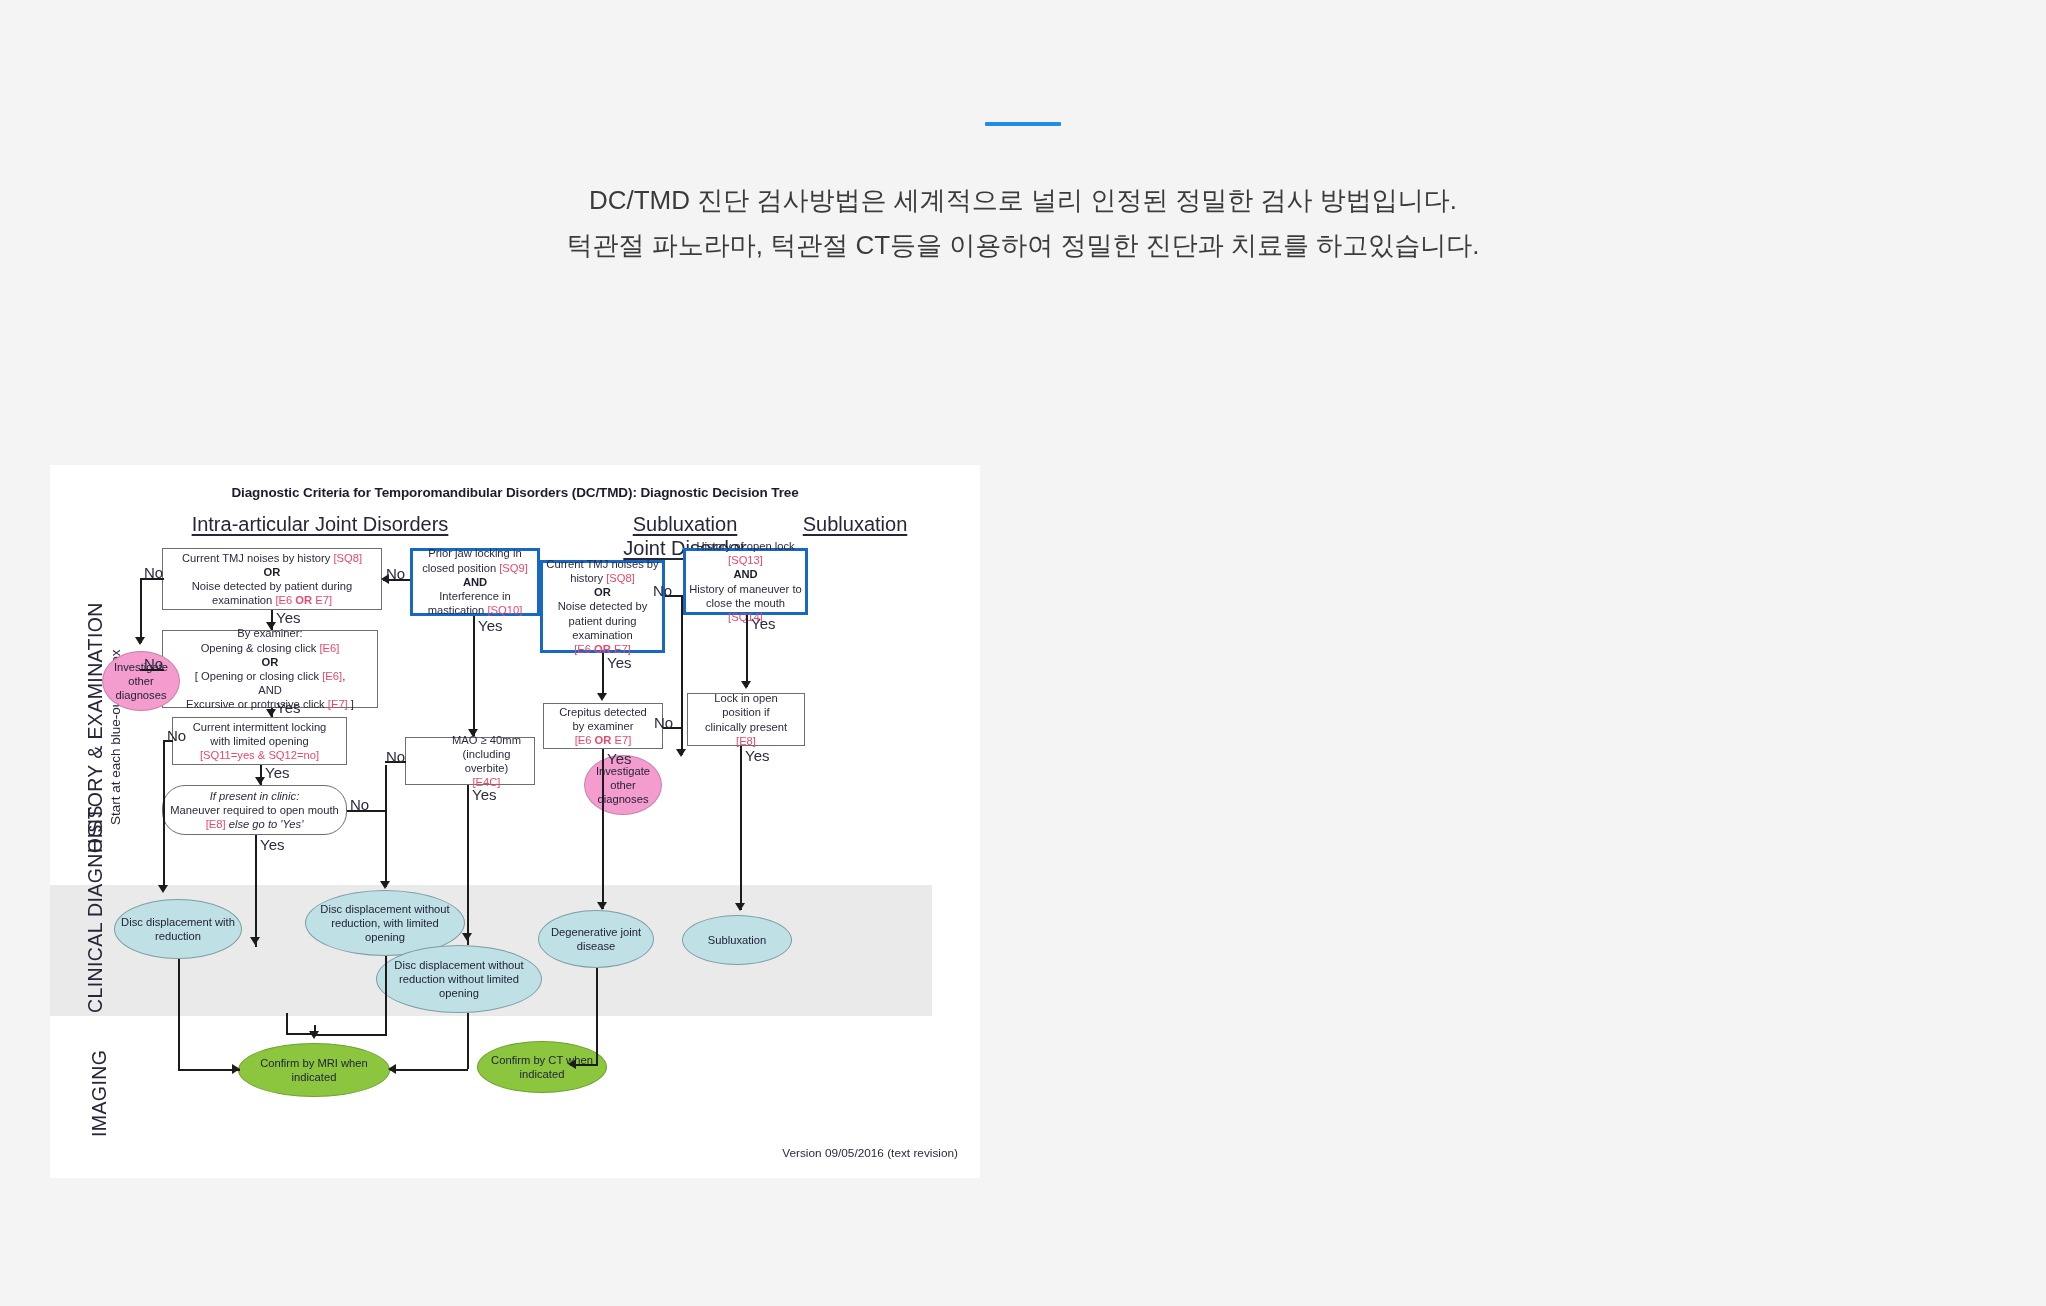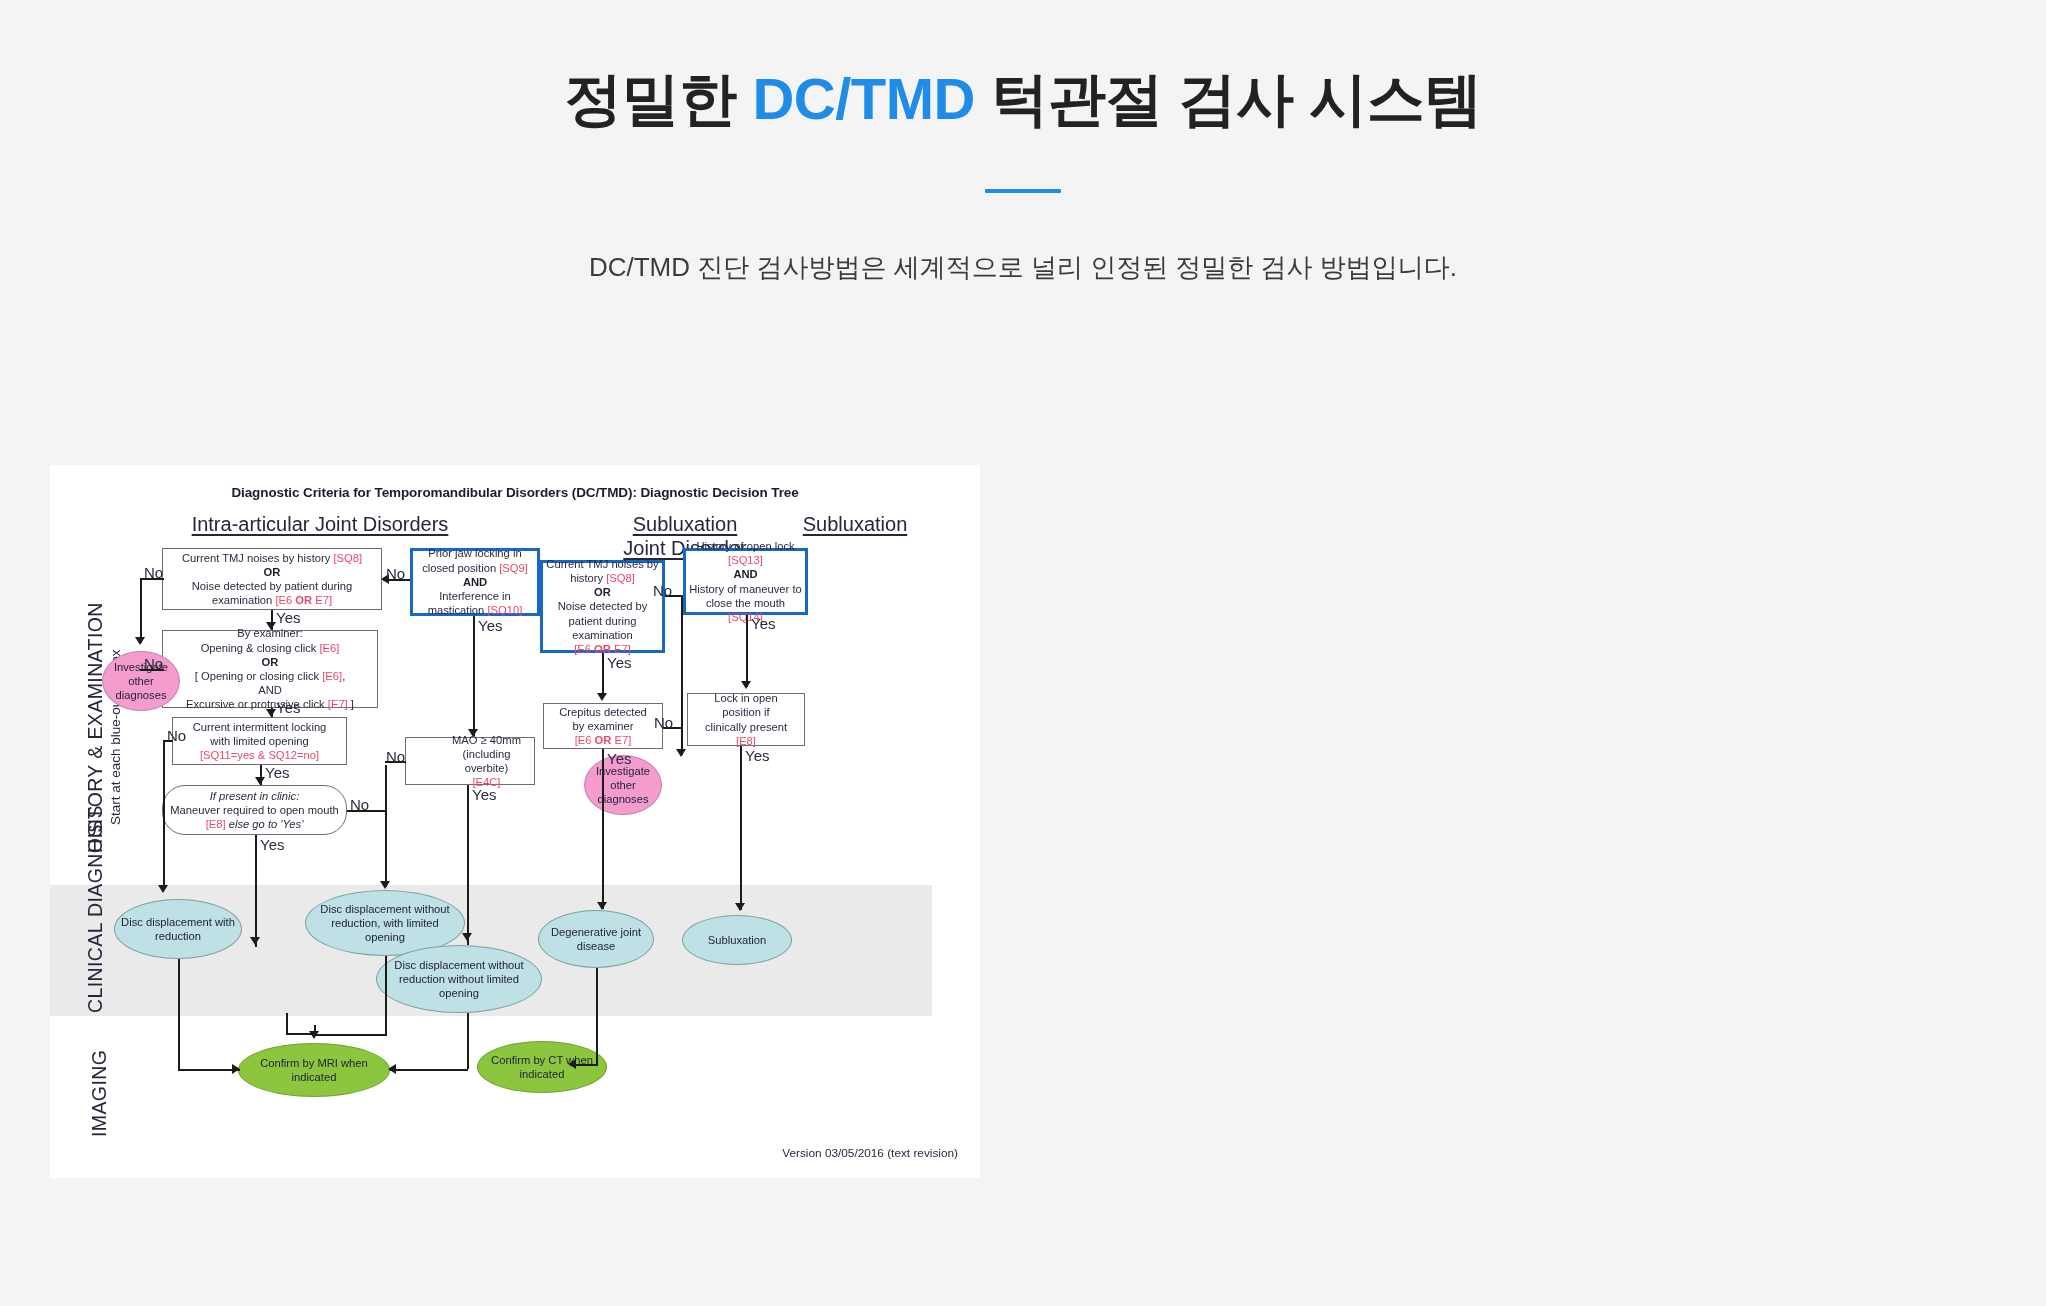--- a/index.html
+++ b/index.html
@@ -111,26 +111,24 @@
     font-size: 11.8px; color: #2a2a40;
   }
 
   
   .ph-bg { position: absolute; inset: 0; background: linear-gradient(160deg,#a8ab95 0%,#9a9d86 45%,#8d907b 100%); }
 </style>
 </head>
 <body>
 
 <div class="page-header">
-  <h1 class="page-title">
-    <span>정밀한 </span><span class="accent">DC/TMD</span><span> 턱관절 검사 시스템</span>
-  </h1>
   <div class="title-divider"></div>
   <div class="subtitle-block">
     <div>DC/TMD 진단 검사방법은 세계적으로 널리 인정된 정밀한 검사 방법입니다.</div>
+    <div>턱관절 파노라마, 턱관절 CT등을 이용하여 정밀한 진단과 치료를 하고있습니다.</div>
   </div>
 </div>
 
 <div class="content-row">
 
   <div class="panel panel-diagram">
     <div class="fc">
 
       <div class="fc-title">Diagnostic Criteria for Temporomandibular Disorders (DC/TMD): Diagnostic Decision Tree</div>
 
@@ -338,21 +336,21 @@
       <div class="arrow-l" style="left:518px; top:594px;"></div>
 
       <div class="line v" style="left:696px; top:150px; height:72px;"></div>
       <div class="arrow-d" style="left:691px; top:216px;"></div>
       <div class="elab" style="left:701px; top:150px;">Yes</div>
 
       <div class="line v" style="left:690px; top:281px; height:164px;"></div>
       <div class="arrow-d" style="left:685px; top:438px;"></div>
       <div class="elab" style="left:695px; top:282px;">Yes</div>
 
-      <div class="version">Version 03/05/2016 (text revision)</div>
+      <div class="version">Version 09/05/2016 (text revision)</div>
     </div>
   </div>
 
   <div class="panel-gap"></div>
 
   <div class="panel-photo">
     <div class="ph-bg"></div>
 
   </div>
 

